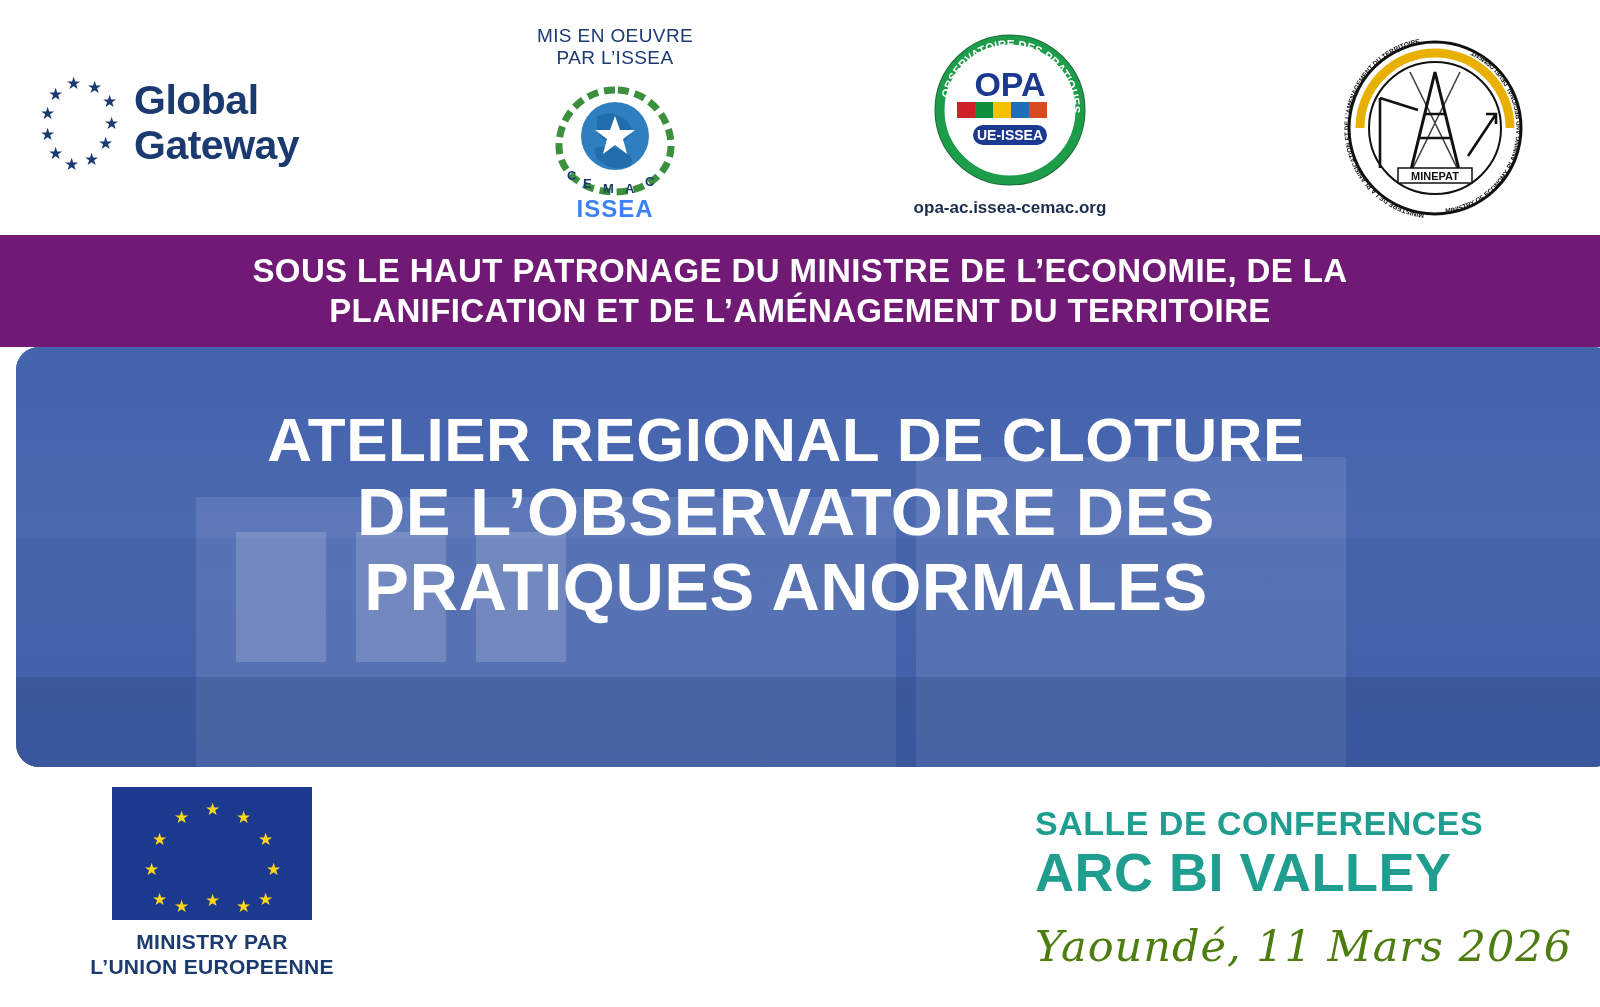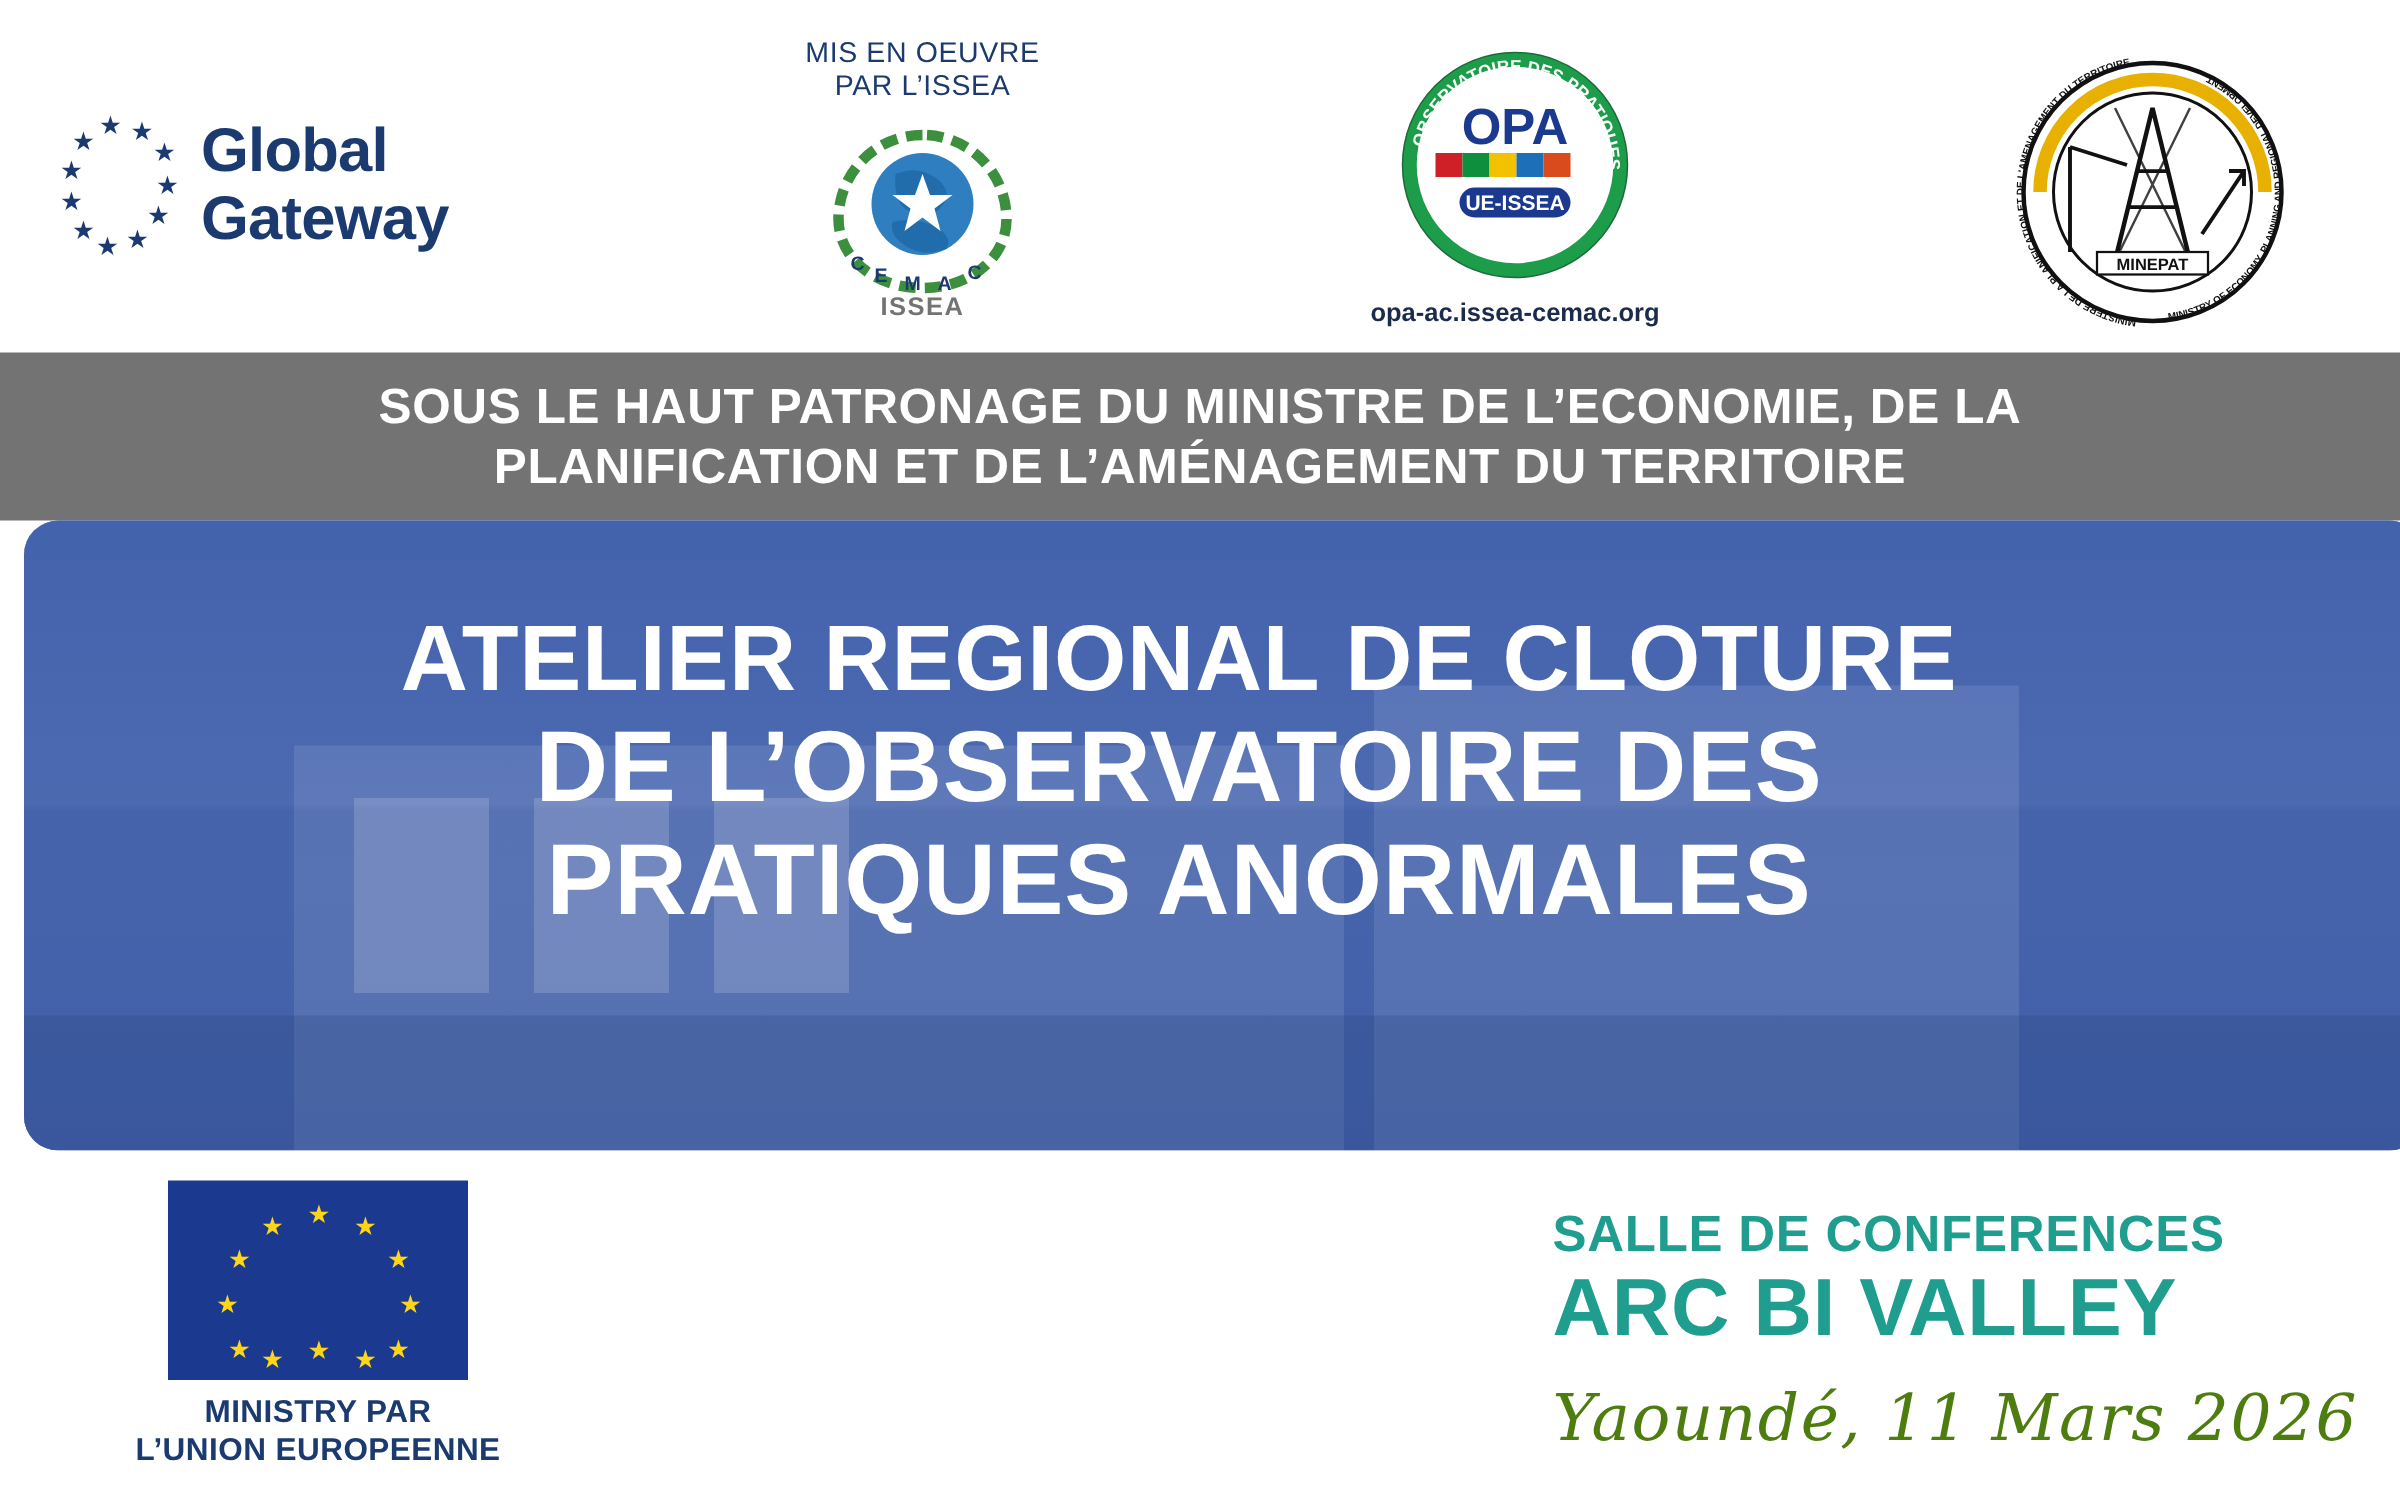--- a/index.html
+++ b/index.html
@@ -70,22 +70,22 @@
     line-height: 1.18;
     letter-spacing: 0.4px;
   }
   .issea-emblem {
     position: relative;
     width: 160px;
     height: 125px;
     margin: 6px auto 0;
   }
   .issea-label {
-    color: #737373;
-    font-size: 17px;
+    color: #3b82f6;
+    font-size: 24px;
     font-weight: bold;
     letter-spacing: 1px;
     margin-top: -6px;
   }
 
   
   .opa {
     position: absolute;
     left: 895px;
     top: 30px;
@@ -108,21 +108,21 @@
     height: 195px;
   }
 
   
   .green-band {
     position: absolute;
     left: 0;
     top: 235px;
     width: 1600px;
     height: 112px;
-    background: #737373;
+    background: #701a75;
     display: flex;
     align-items: center;
     justify-content: center;
   }
   .green-band-text {
     color: #ffffff;
     font-size: 33px;
     font-weight: bold;
     text-align: center;
     line-height: 1.22;

